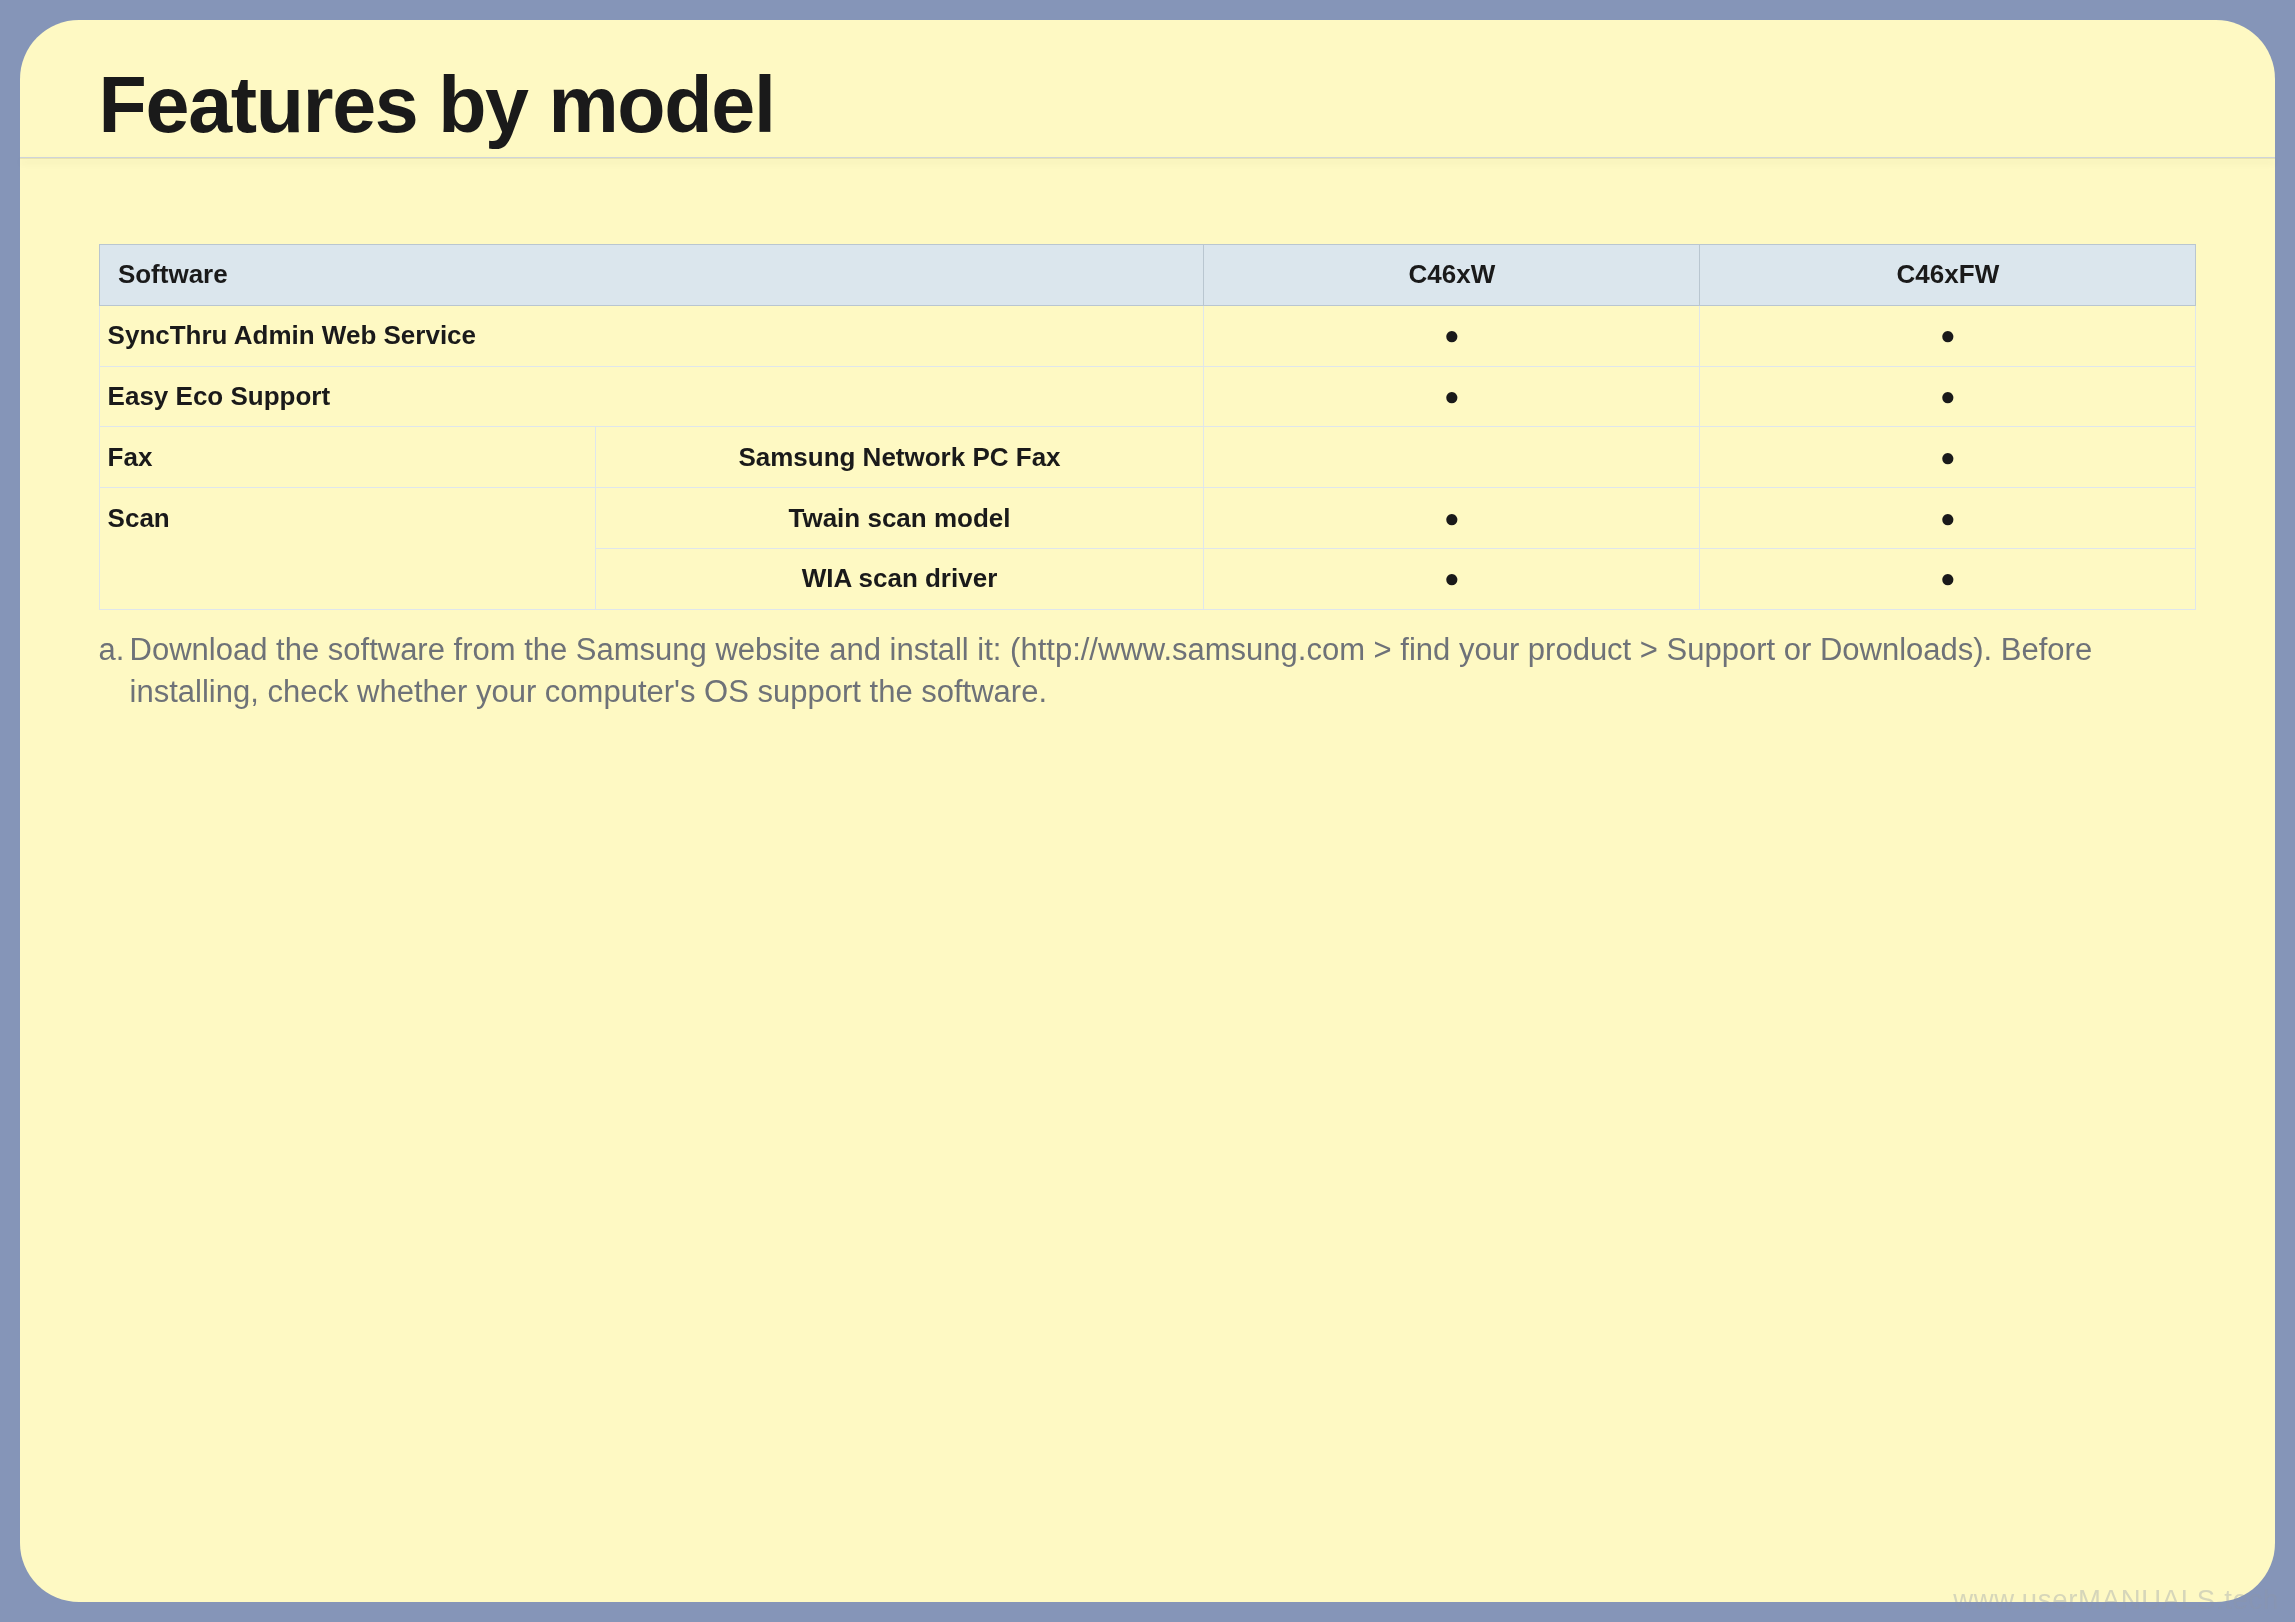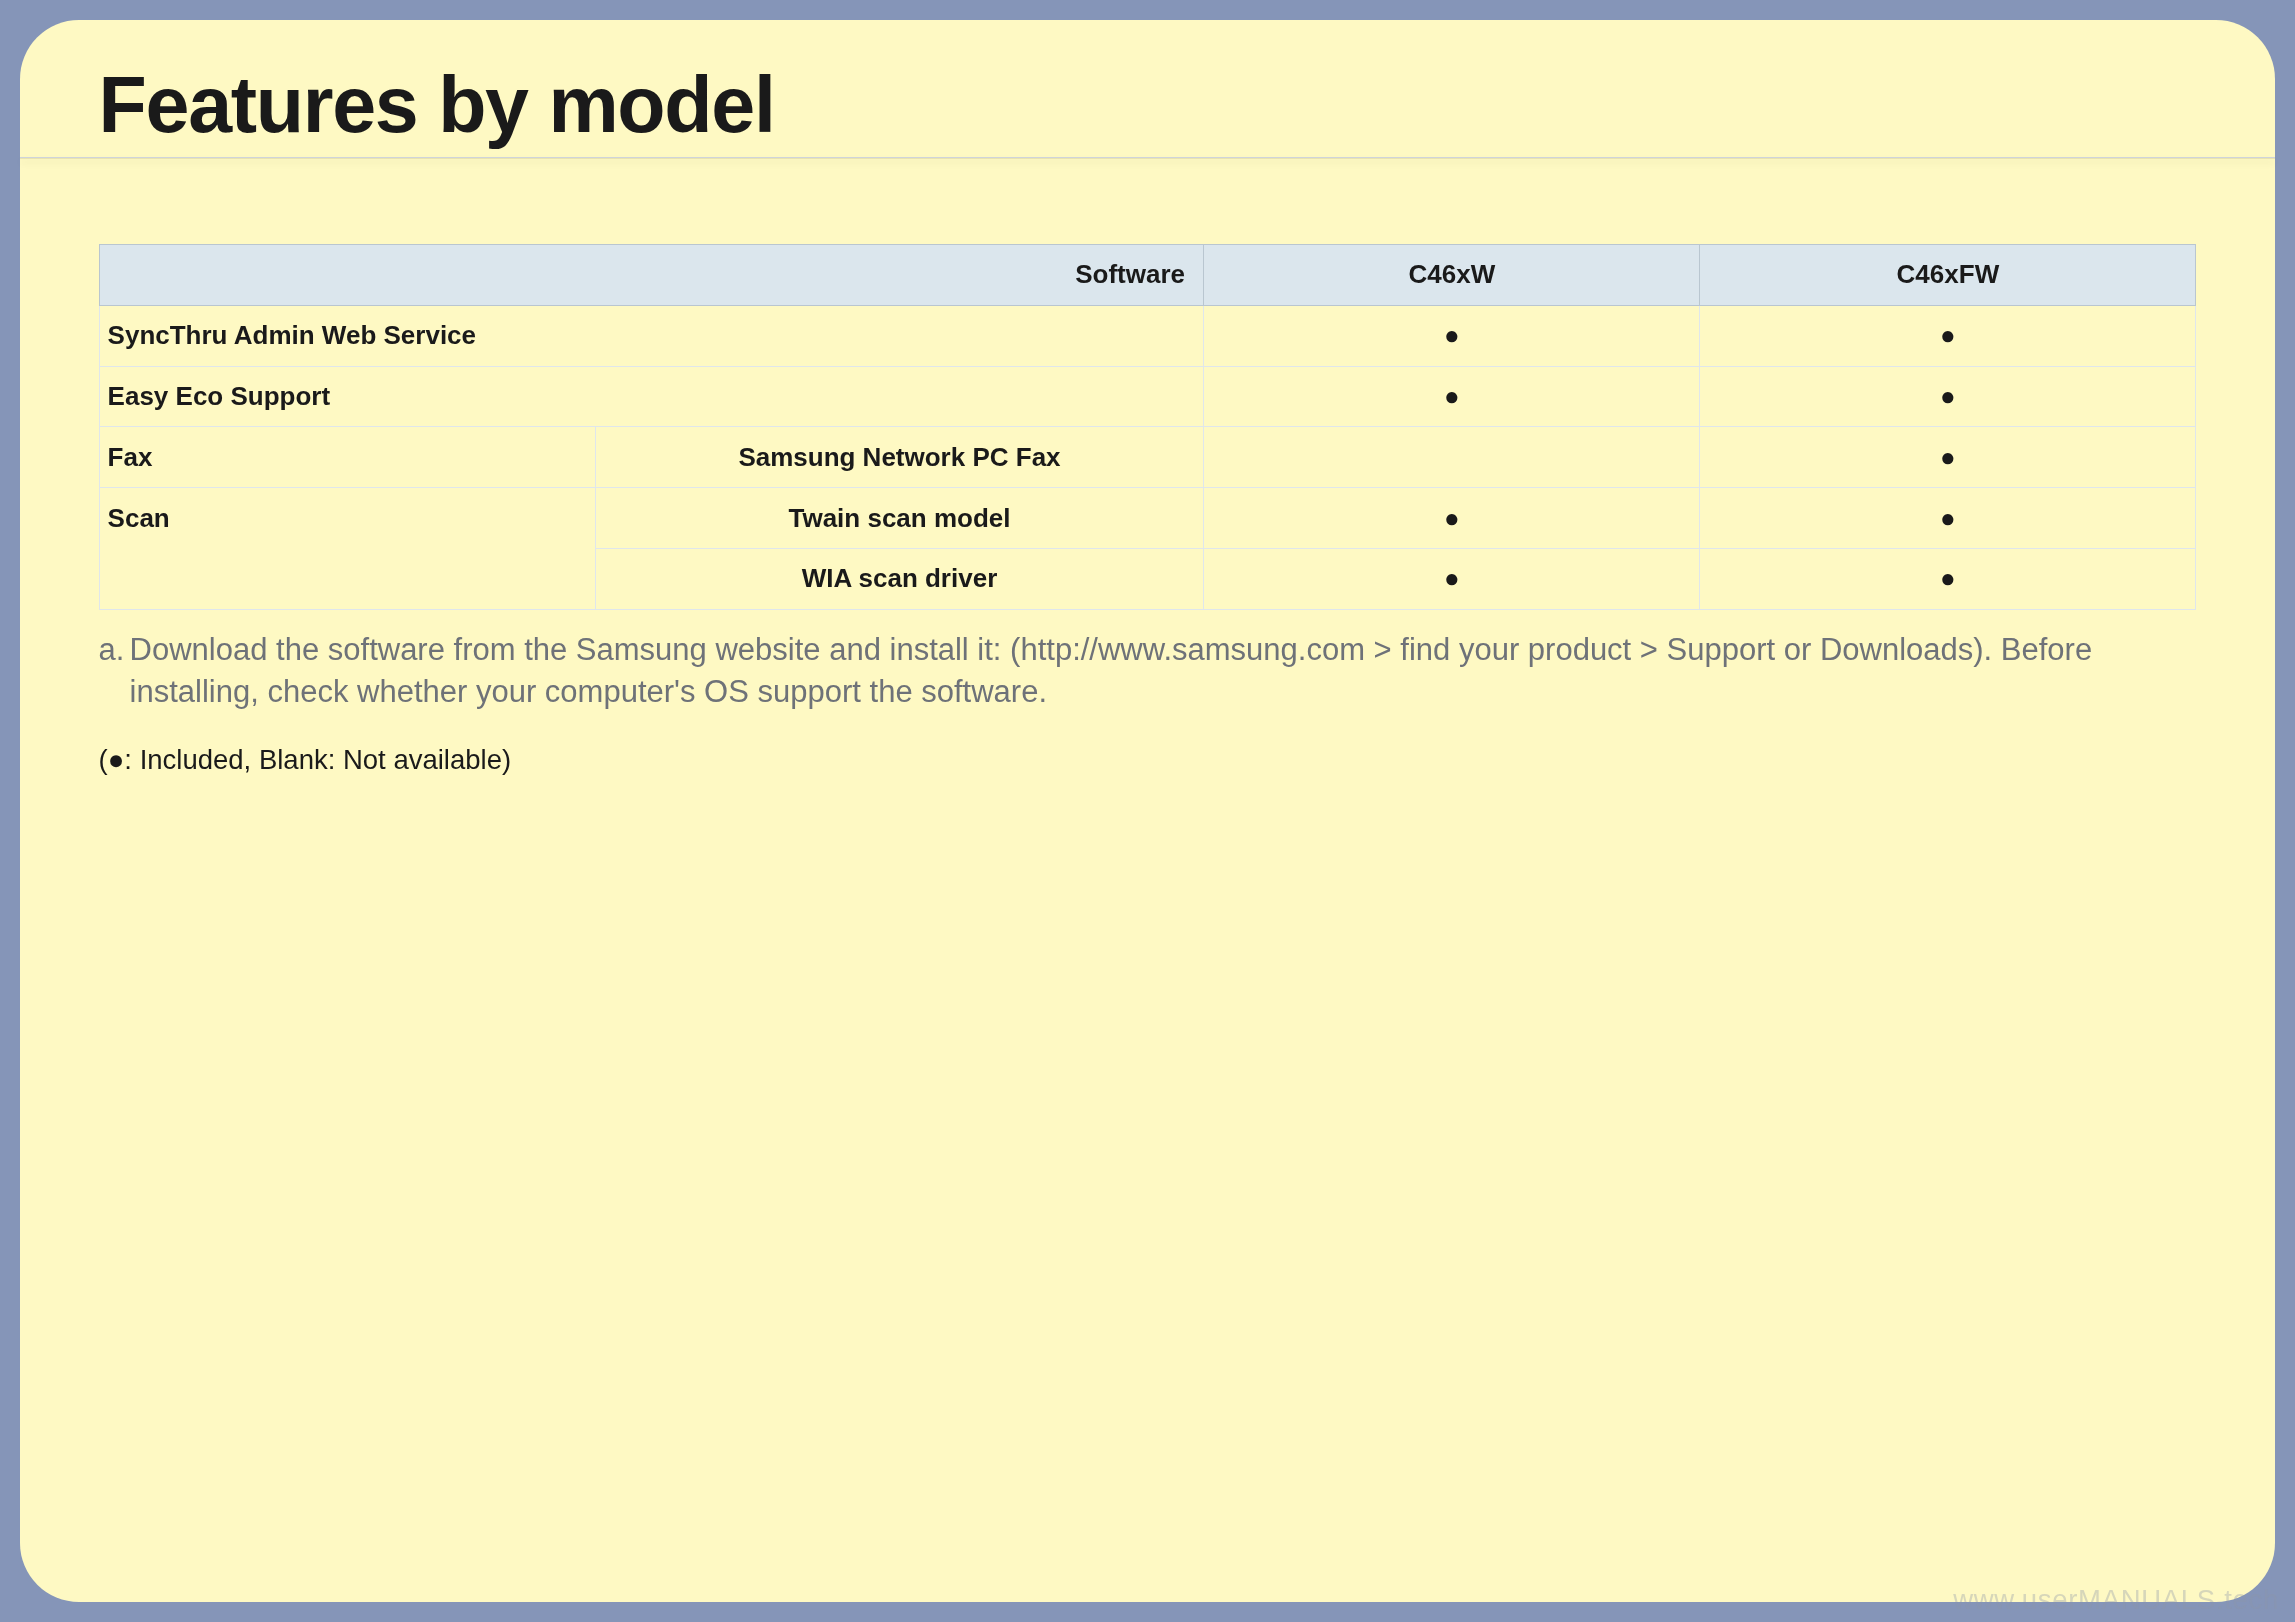--- a/index.html
+++ b/index.html
@@ -49,21 +49,21 @@
     }
     table.feature-table th {
       background: #dbe6ed;
       font-weight: 700;
       color: #1a1a1a;
       border: 1.3px solid #b9c6d0;
       padding: 14.4px 18.3px;
       text-align: center;
     }
     table.feature-table th.software-header {
-      text-align: right;
+      text-align: left;
     }
     table.feature-table td {
       border: 1.3px solid #dfe6ec;
       padding: 14.4px 18.3px;
       color: #1a1a1a;
       vertical-align: top;
     }
     table.feature-table td.label-main {
       font-weight: 700;
       text-align: left;
@@ -159,19 +159,18 @@
           <td class="mark">●</td>
           <td class="mark">●</td>
         </tr>
       </tbody>
     </table>
 
     <p class="footnote">
       <span class="marker">a.</span><span>Download the software from the Samsung website and install it: (http://www.samsung.com &gt; find your product &gt; Support or Downloads). Before installing, check whether your computer's OS support the software.</span>
     </p>
 
-    <p class="legend">(●: Included, Blank: Not available)</p>
 
   </div>
 </div>
 
 <div class="watermark">www.userMANUALS.tech</div>
 
 
 </body></html>

